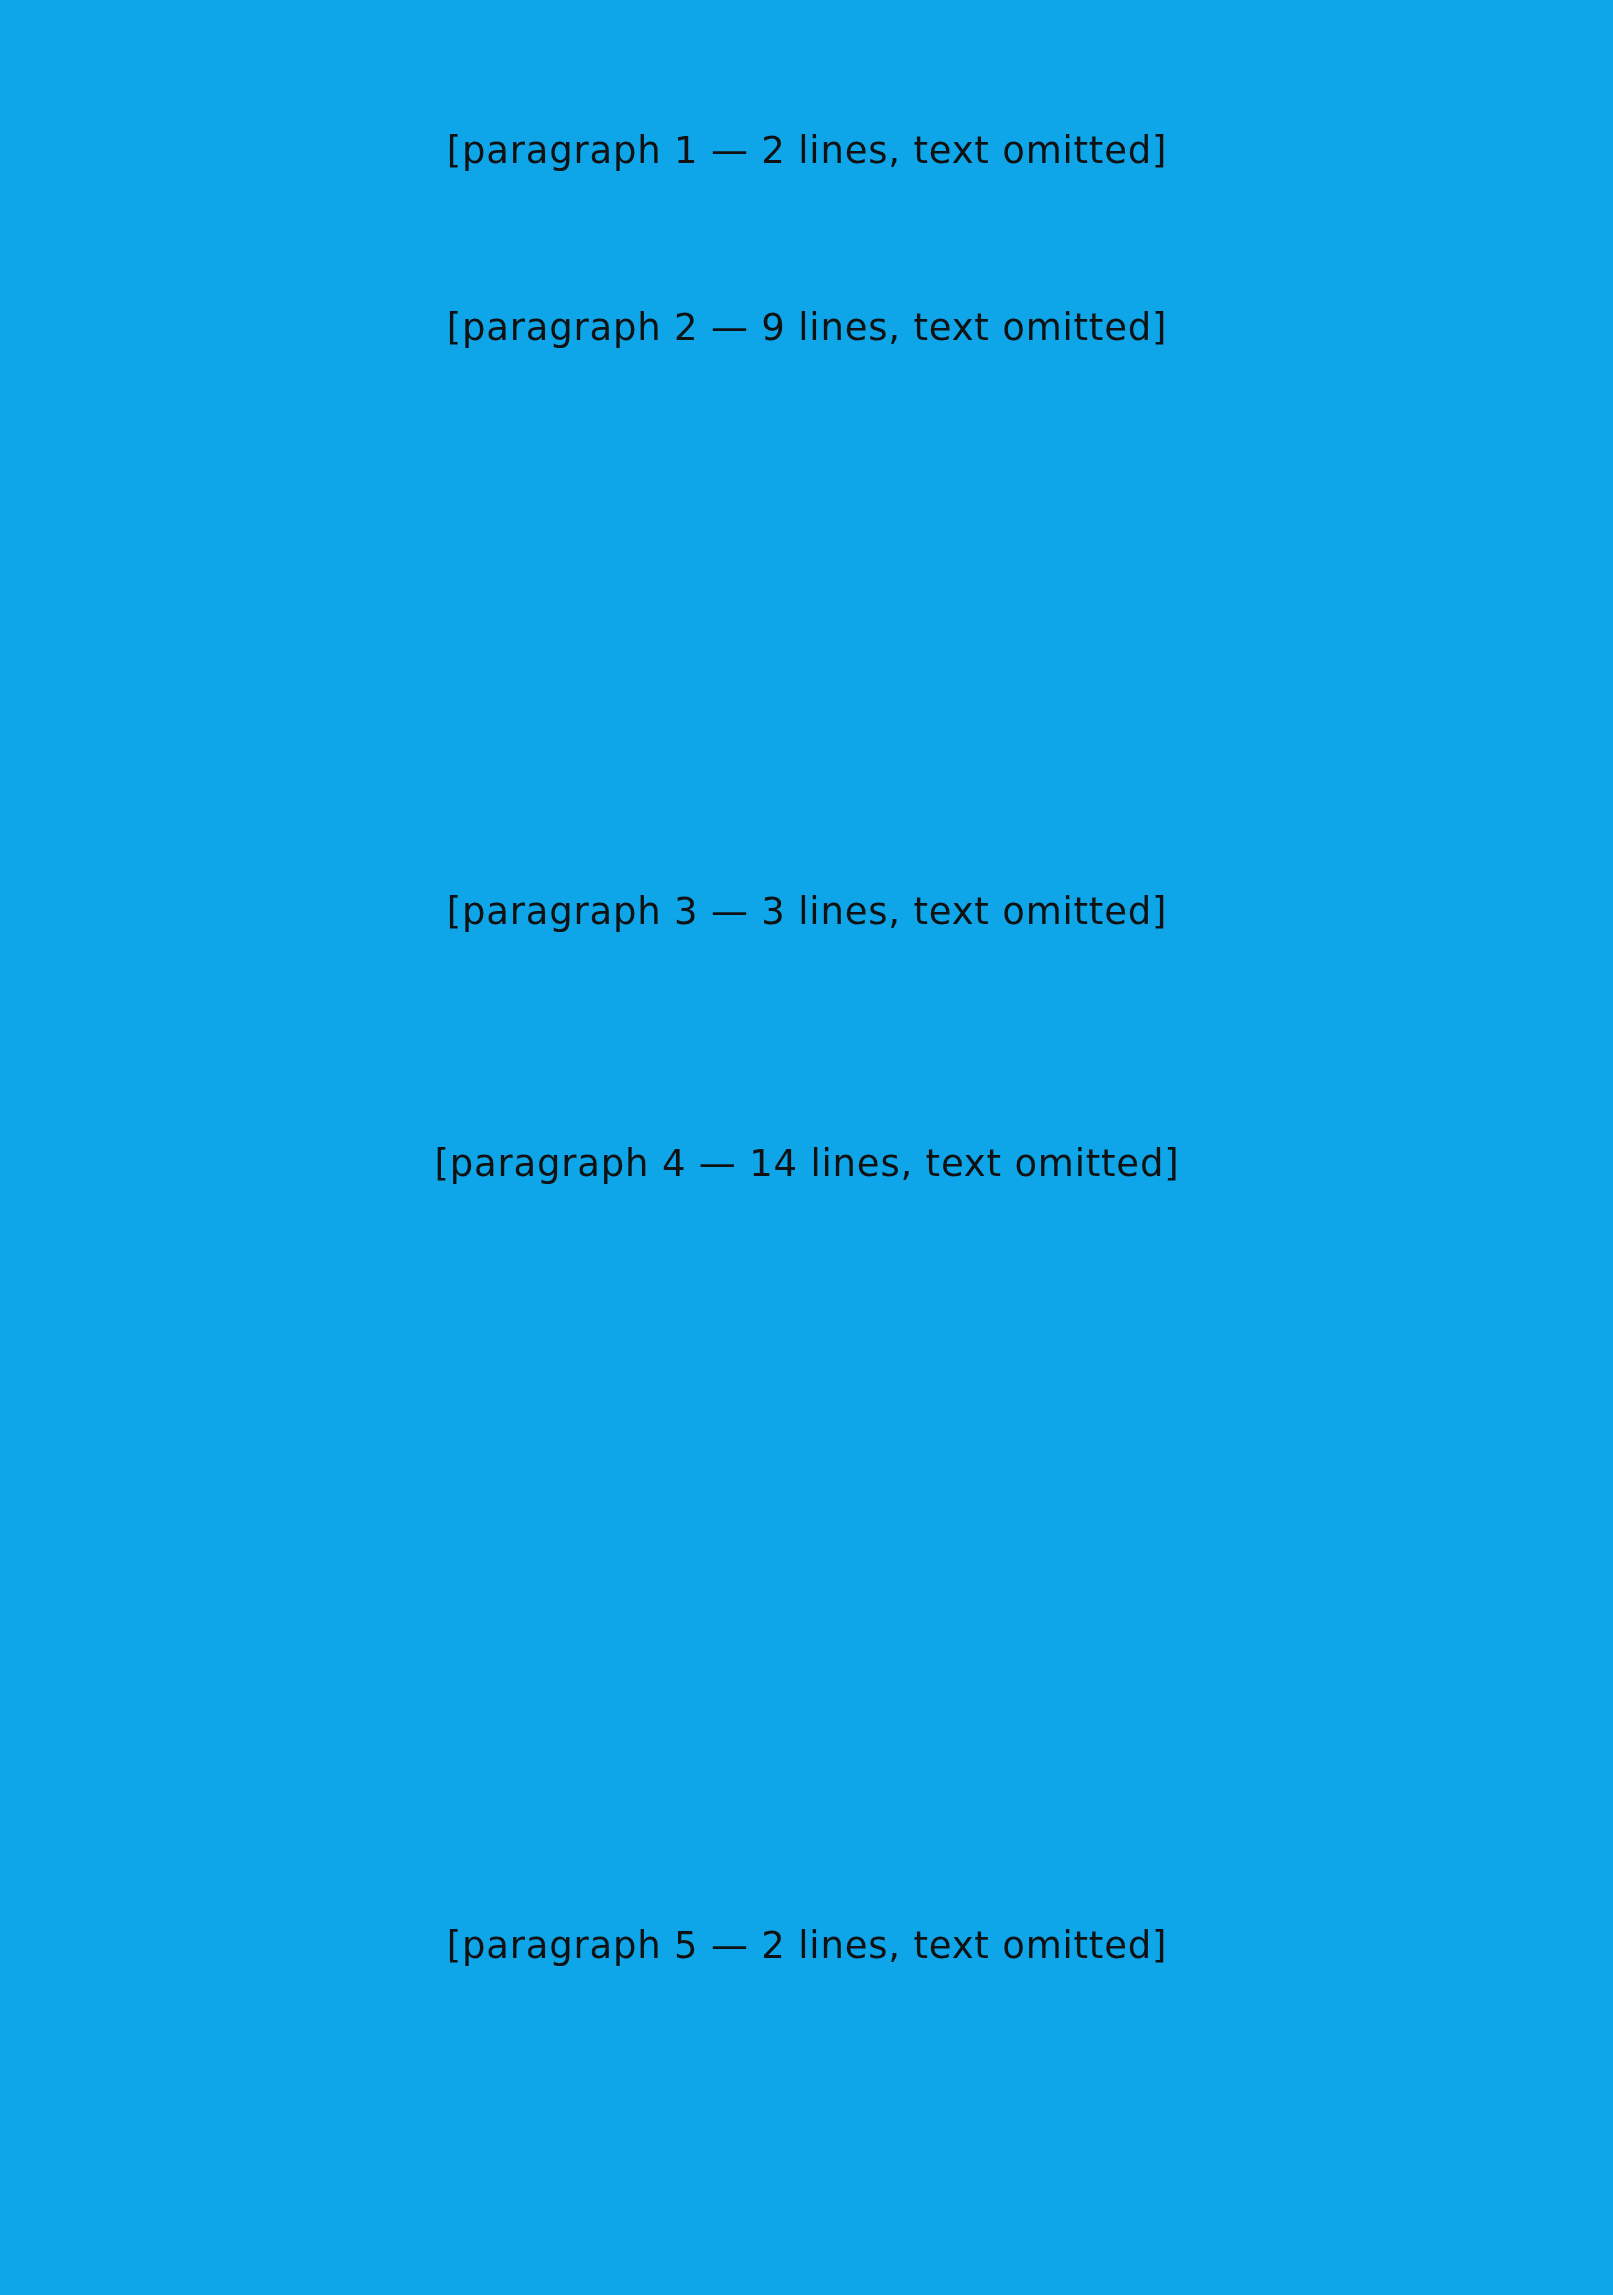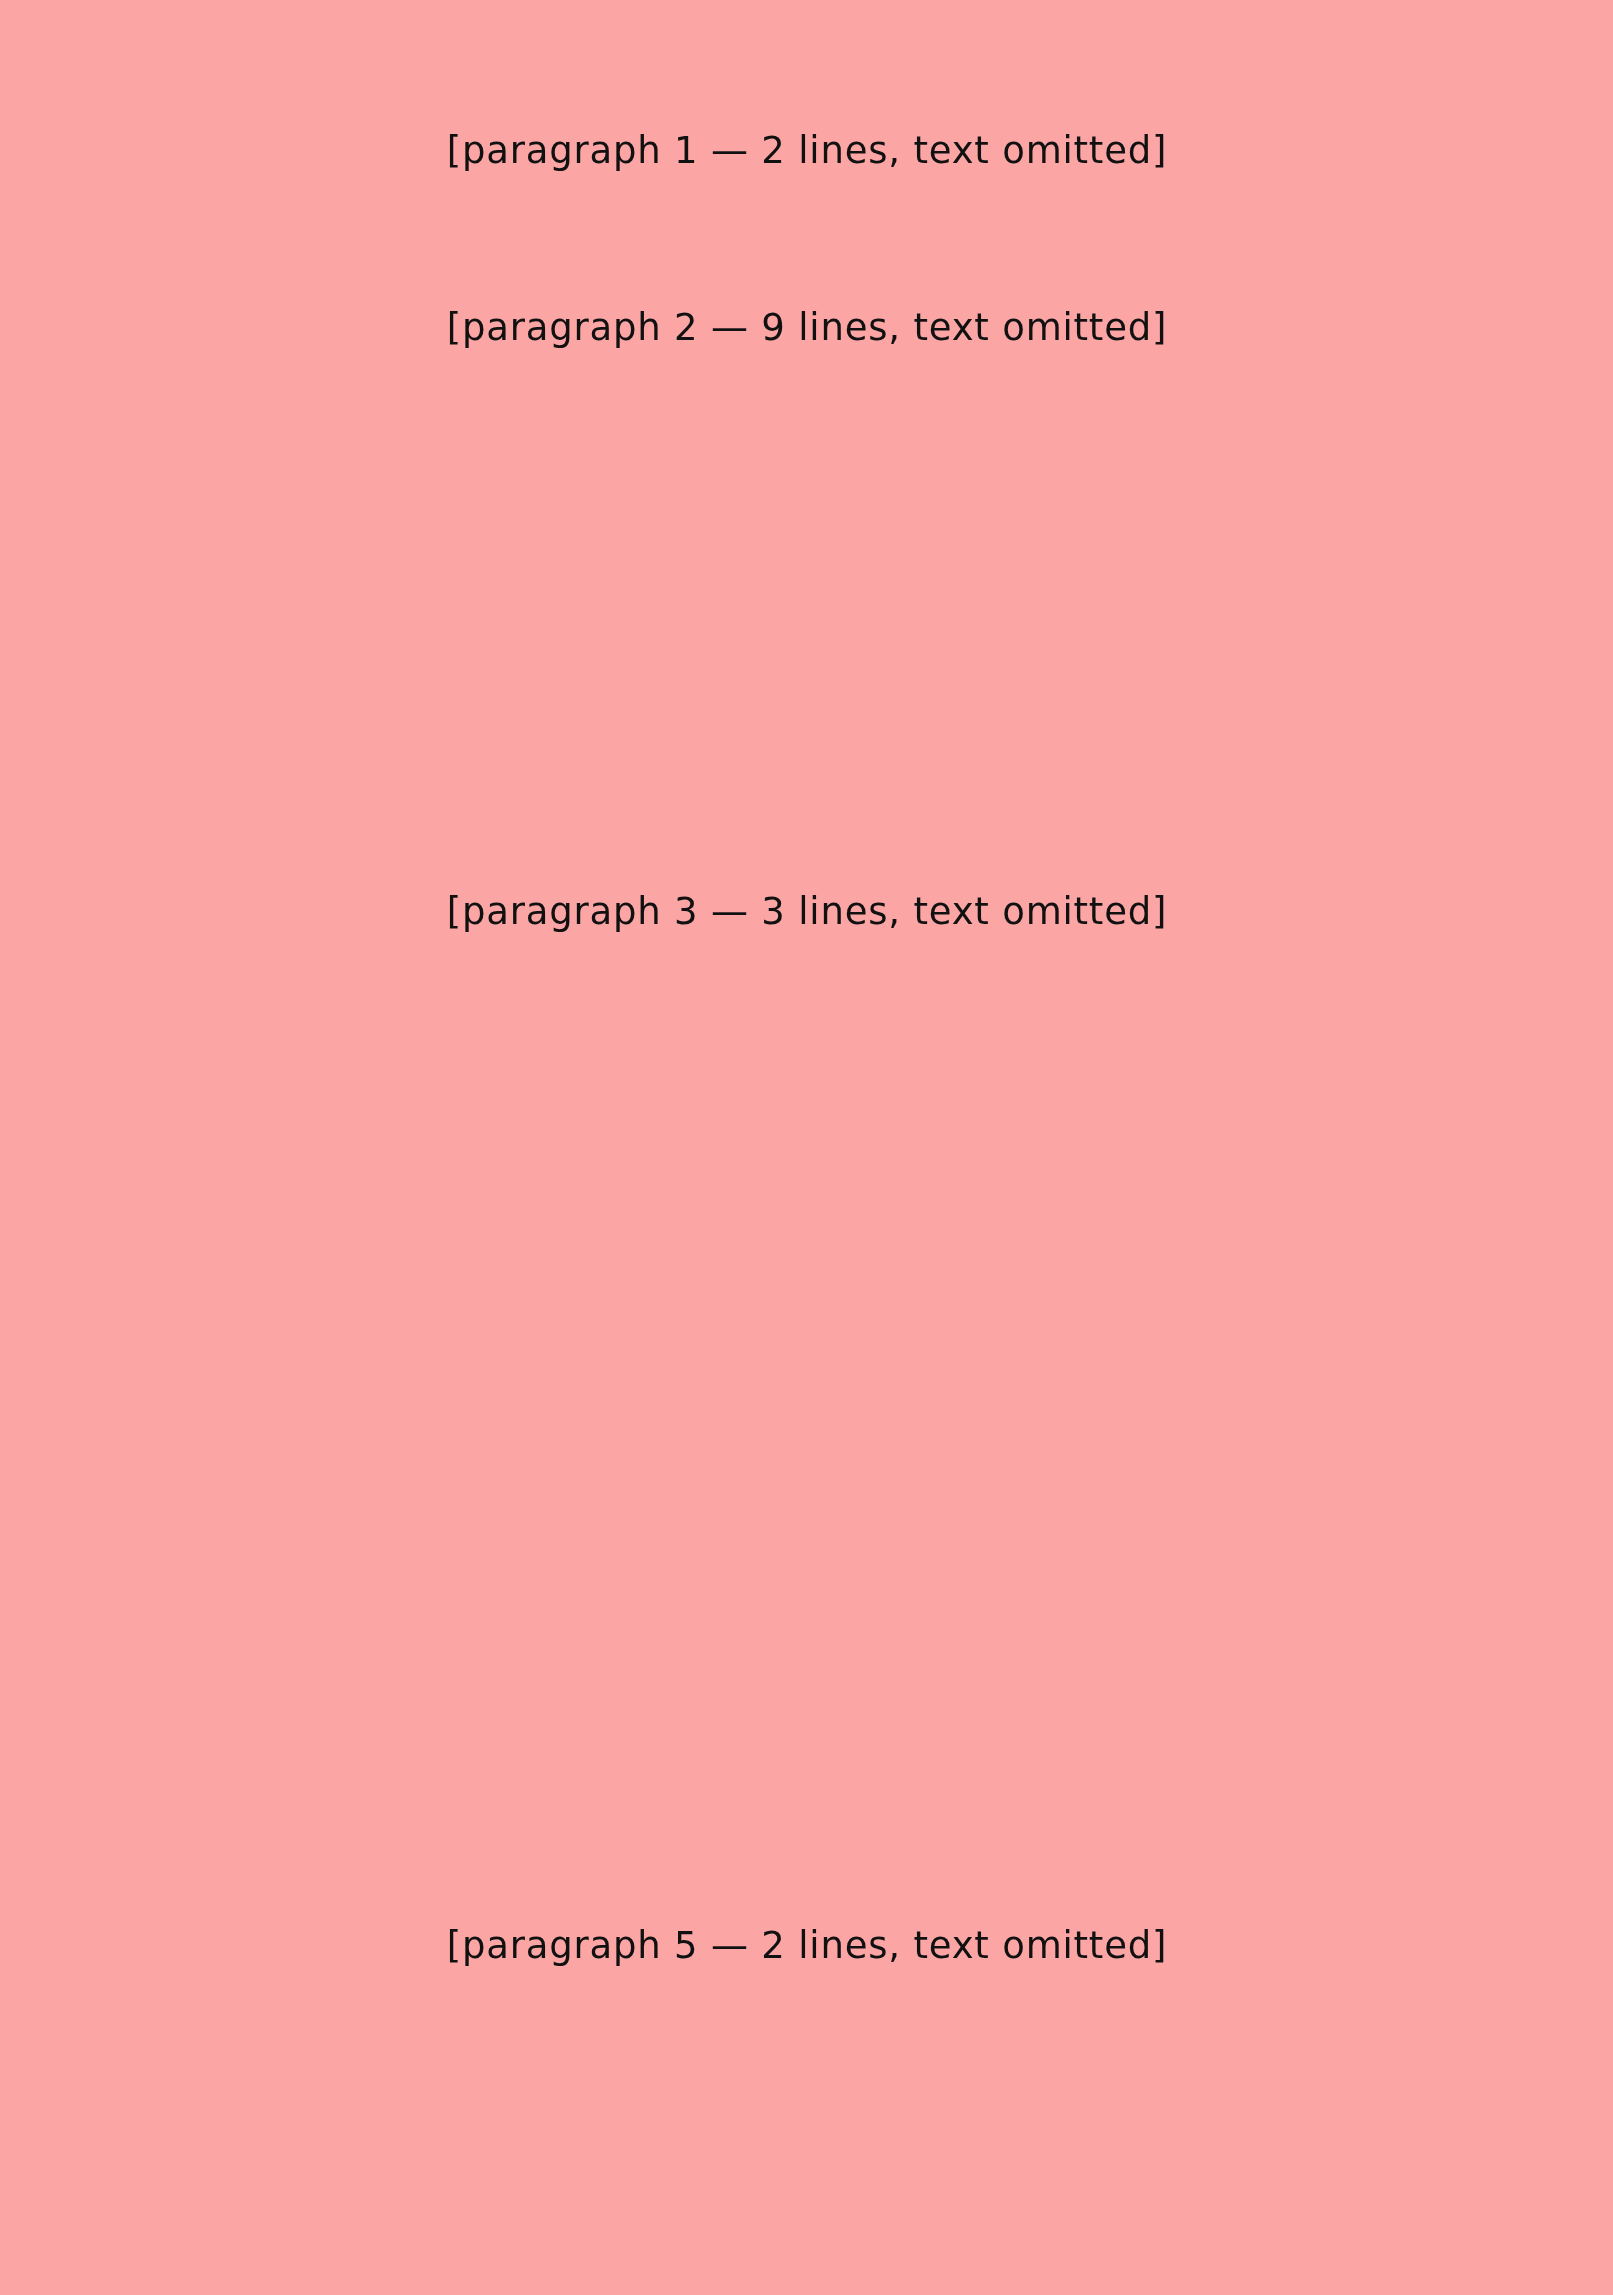--- a/index.html
+++ b/index.html
@@ -1,32 +1,33 @@
 <!DOCTYPE html>
 <html style="font-size:13.4px"><head>
   <meta charset="utf-8">
   <style>
     html, body { margin: 0; padding: 0; background: #ffffff; }
     body { width: 1614px; height: 2295px; position: relative; overflow: hidden; }
-    .page { position: absolute; inset: 0; background: #fca5a5; }
+    .page { position: absolute; inset: 0; background: #0ea5e9; }
     .para {
       position: absolute; left: 50%; transform: translateX(-50%);
       text-align: center; color: #111111;
       font-family: "DejaVu Sans", sans-serif;
       font-size: 37px; line-height: 49px; letter-spacing: 0.8px;
       white-space: pre-line;
     }
     #p1 { top: 126px; width: 841px; }
     #p2 { top: 303px; width: 1093px; }
     #p3 { top: 887px; width: 1093px; }
     #p4 { top: 1139px; width: 1261px; }
     #p5 { top: 1921px; width: 1135px; }
   </style>
 </head>
 <body>
 
 <div class="page">
   <div class="para" id="p1">[paragraph 1 — 2 lines, text omitted]</div>
   <div class="para" id="p2">[paragraph 2 — 9 lines, text omitted]</div>
   <div class="para" id="p3">[paragraph 3 — 3 lines, text omitted]</div>
+  <div class="para" id="p4">[paragraph 4 — 14 lines, text omitted]</div>
   <div class="para" id="p5">[paragraph 5 — 2 lines, text omitted]</div>
 </div>
 
 
 </body></html>

